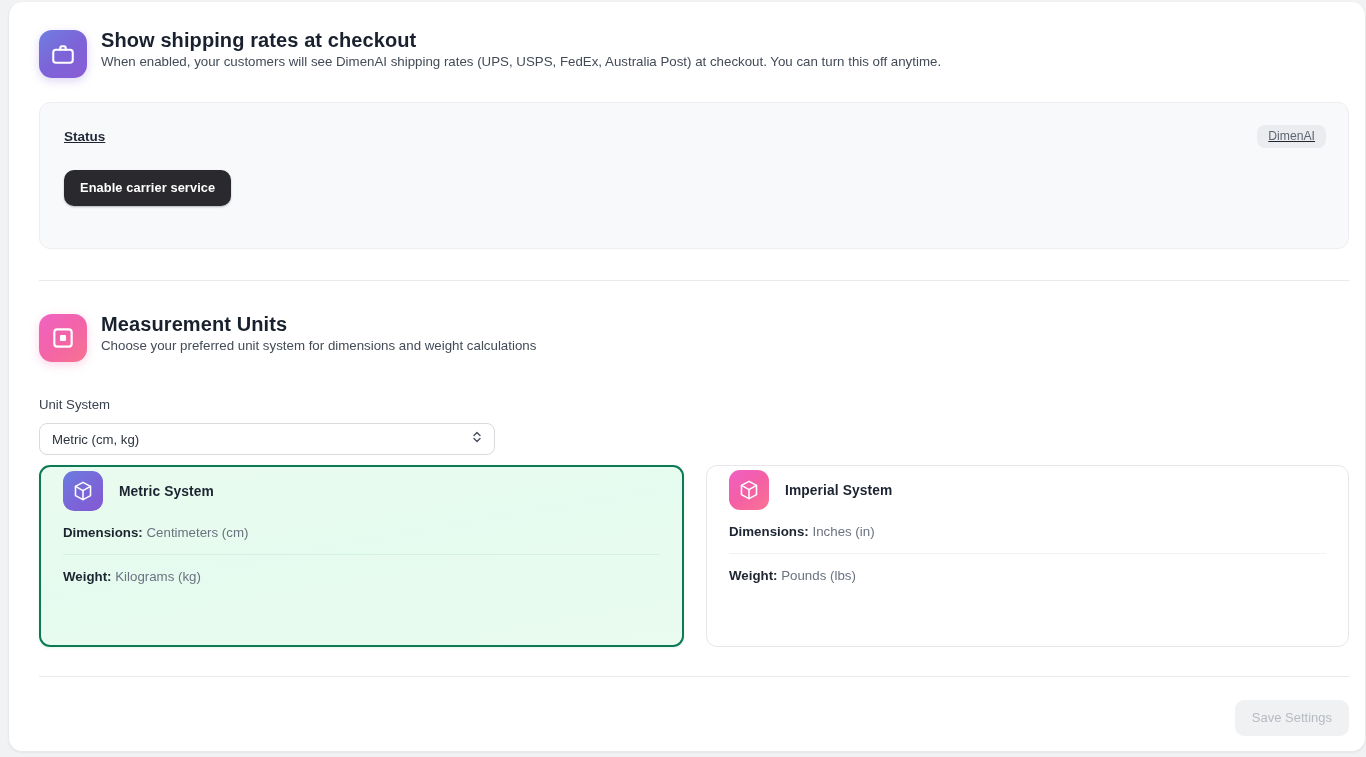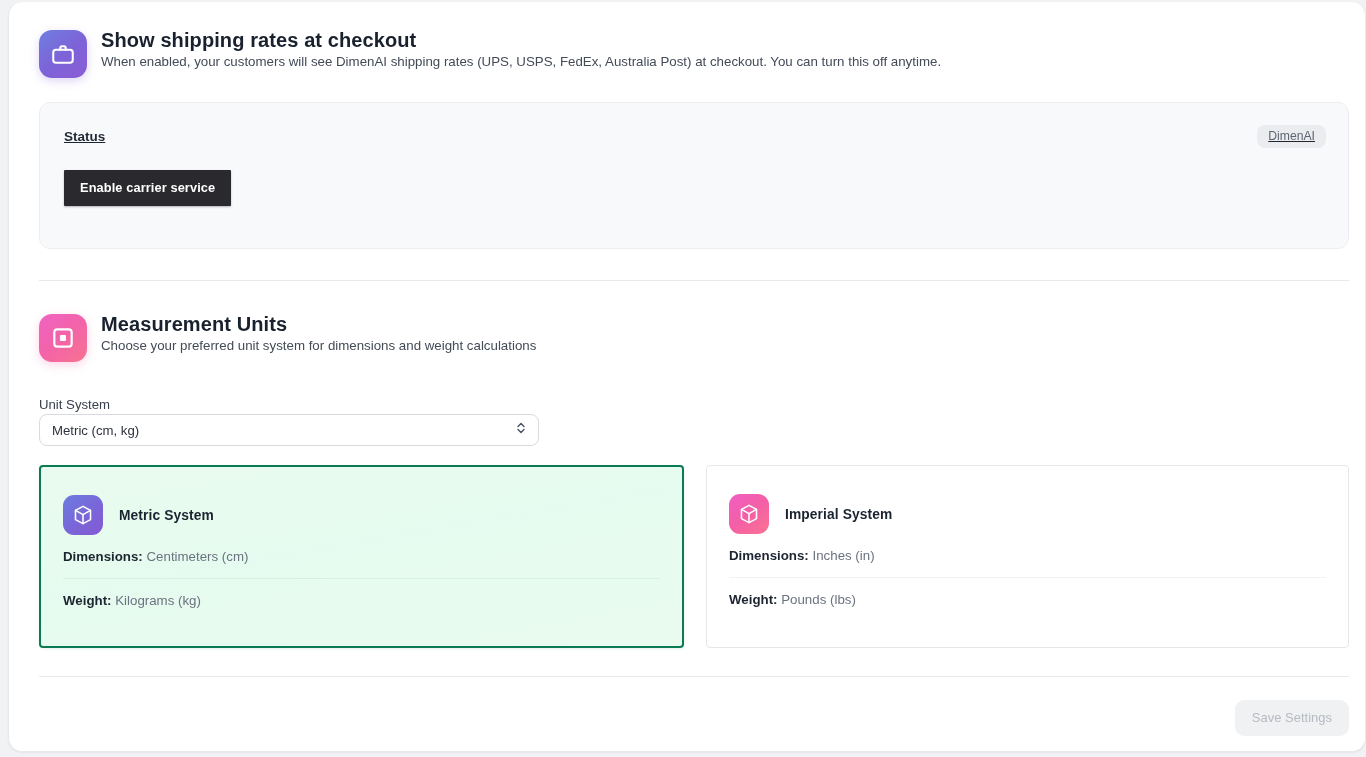--- a/index.html
+++ b/index.html
@@ -104,21 +104,21 @@
     padding: 5px 11px 6px;
     border-radius: 8px;
     line-height: 1;
   }
 
   .btn-dark {
     margin-top: 22px;
     background: #2a2a2e;
     color: #ffffff;
     border: none;
-    border-radius: 1px;
+    border-radius: 10px;
     font-family: inherit;
     font-size: 12.8px;
     font-weight: bold;
     padding: 10px 16px 11px;
     cursor: pointer;
     box-shadow: 0 1px 2px rgba(16,24,40,.3);
     letter-spacing: .1px;
   }
 
   
@@ -130,21 +130,22 @@
 
   
   .field-label {
     font-size: 13.2px;
     color: #39414e;
     line-height: 18px;
     margin-top: 8px;
   }
   .select-wrap {
     position: relative;
-    width: 500px;
+    width: 456px;
+    margin-top: 9px;
   }
   .select-box {
     width: 100%;
     height: 32px;
     background: #ffffff;
     border: 1px solid #d8dade;
     border-radius: 8px;
     display: flex;
     align-items: center;
     padding: 0 12px;
@@ -161,22 +162,22 @@
     display: block;
   }
 
   
   .unit-grid {
     display: flex;
     gap: 22px;
   }
   .unit-card {
     flex: 1 1 0;
-    border-radius: 4px;
-    padding: 28px 22px 24px;
+    border-radius: 11px;
+    padding: 4px 22px 24px;
     min-height: 182px;
   }
   .unit-card.selected {
     background: linear-gradient(170deg, #e9fbee 0%, #e6fbef 45%, #eafbf0 100%);
     border: 2px solid #0b7a55;
     box-shadow: 0 1px 3px rgba(11,122,85,.10);
   }
   .unit-card.plain {
     background: #ffffff;
     border: 1px solid #e6e7eb;

